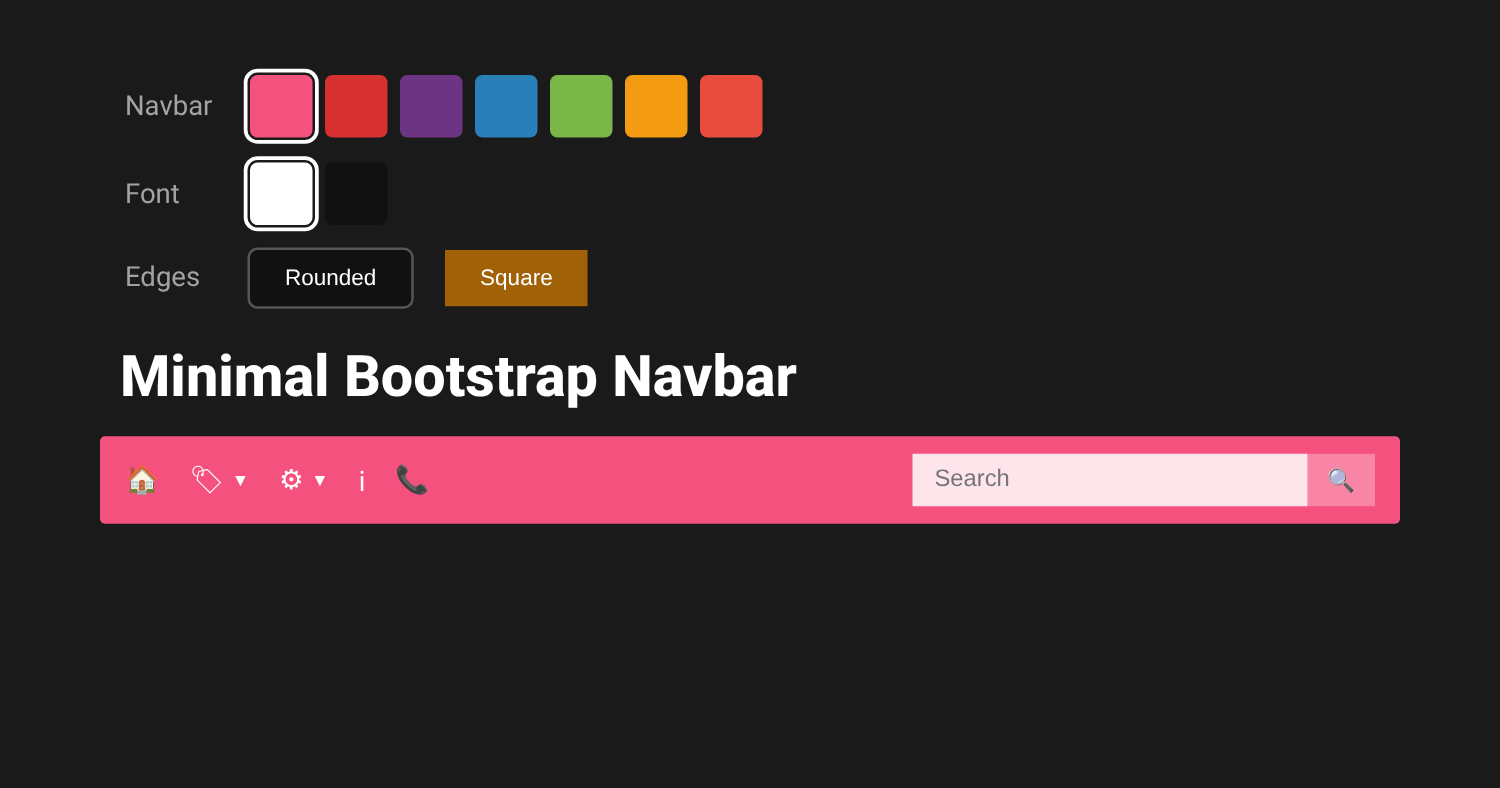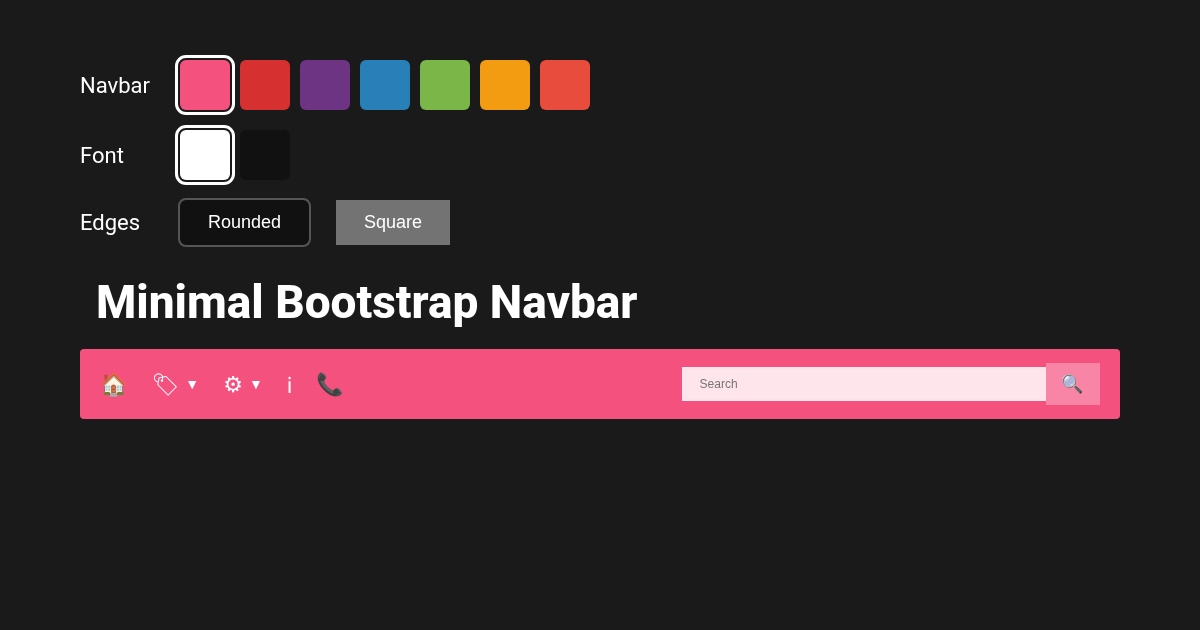--- a/index.html
+++ b/index.html
@@ -27,22 +27,23 @@
     }
 
     .option-row {
       display: flex;
       align-items: center;
       margin-bottom: 20px;
     }
 
     .option-label {
       font-size: 22px;
-      color: #ffffff;
+      color: #a3a3a3;
       min-width: 100px;
+      margin-left: 20px;
     }
 
     .color-swatches {
       display: flex;
       gap: 10px;
     }
 
     .color-swatch {
       width: 50px;
       height: 50px;
@@ -57,21 +58,21 @@
       outline-offset: 2px;
     }
 
     
     .edge-buttons {
       display: flex;
       gap: 27px;
     }
 
     .edge-btn {
-      background-color: #737373;
+      background-color: #a16207;
       color: #ffffff;
       border: none;
       padding: 12px 28px;
       font-size: 18px;
       cursor: pointer;
       border-radius: 4px;
     }
 
     .edge-btn.active {
       background-color: #111111;
@@ -128,23 +129,23 @@
     .navbar-search {
       display: flex;
       align-items: center;
       gap: 0;
     }
 
     .search-input {
       background-color: rgba(255, 255, 255, 0.85);
       border: none;
       padding: 10px 18px;
-      font-size: 12px;
+      font-size: 19px;
       color: #888;
-      width: 364px;
+      width: 316px;
       outline: none;
       border-radius: 0;
     }
 
     .search-btn {
       background-color: rgba(255, 255, 255, 0.3);
       border: none;
       padding: 10px 16px;
       cursor: pointer;
       color: #ffffff;

